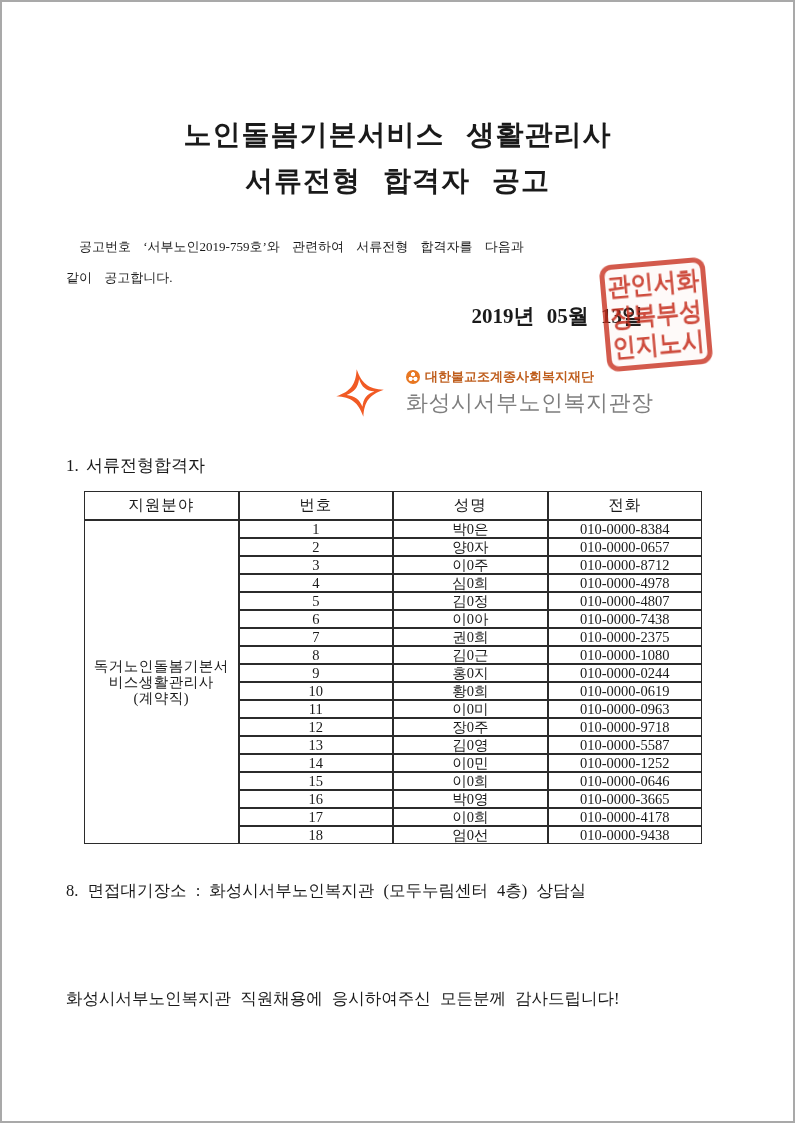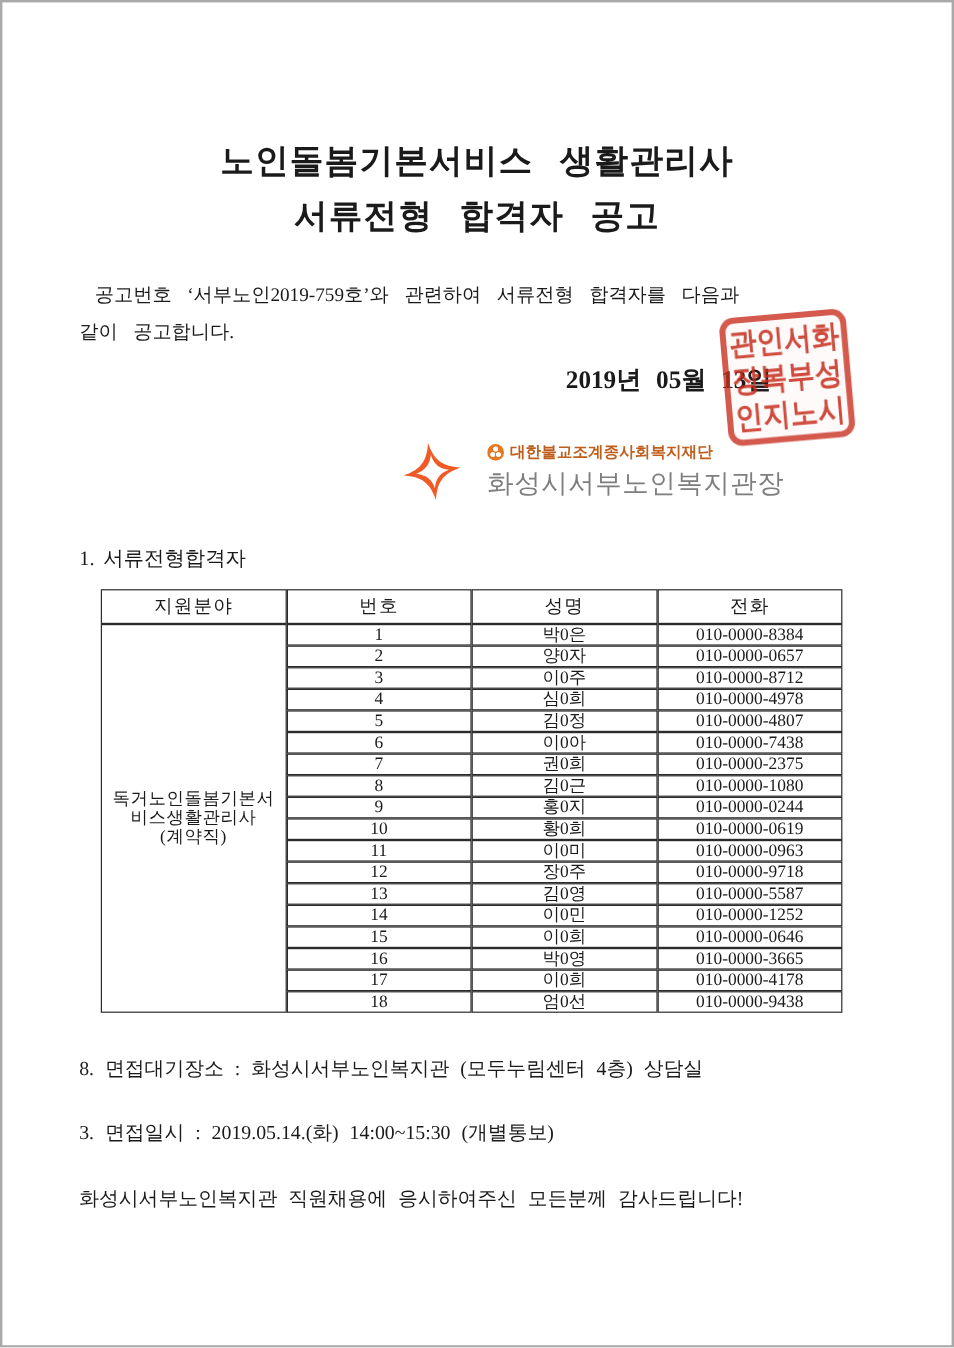--- a/index.html
+++ b/index.html
@@ -25,21 +25,21 @@
     line-height: 46px;
     word-spacing: 14px;
     letter-spacing: 1px;
   }
 
   
   .intro {
     position: absolute;
     top: 229px; left: 64px;
     width: 672px;
-    font-size: 16px;
+    font-size: 13px;
     line-height: 31px;
     word-spacing: 9px;
   }
   .intro .line1 { text-indent: 13px; }
 
   
   .doc-date {
     position: absolute;
     top: 300px; left: 0;
     width: 641px;
@@ -288,16 +288,15 @@
         </tr>
         <tr>
           <td>18</td>
           <td>엄0선</td>
           <td>010-0000-9438</td>
         </tr>
       </tbody>
   </table>
 
   <div class="sec-heading sec2">8. 면접대기장소 : 화성시서부노인복지관 (모두누림센터 4층) 상담실</div>
-  <div class="sec-heading sec3">3. 면접일시 : 2019.05.14.(화) 14:00~15:30 (개별통보)</div>
   <div class="sec-heading thanks">화성시서부노인복지관 직원채용에 응시하여주신 모든분께 감사드립니다!</div>
 
 </div>
 
 </body></html>

